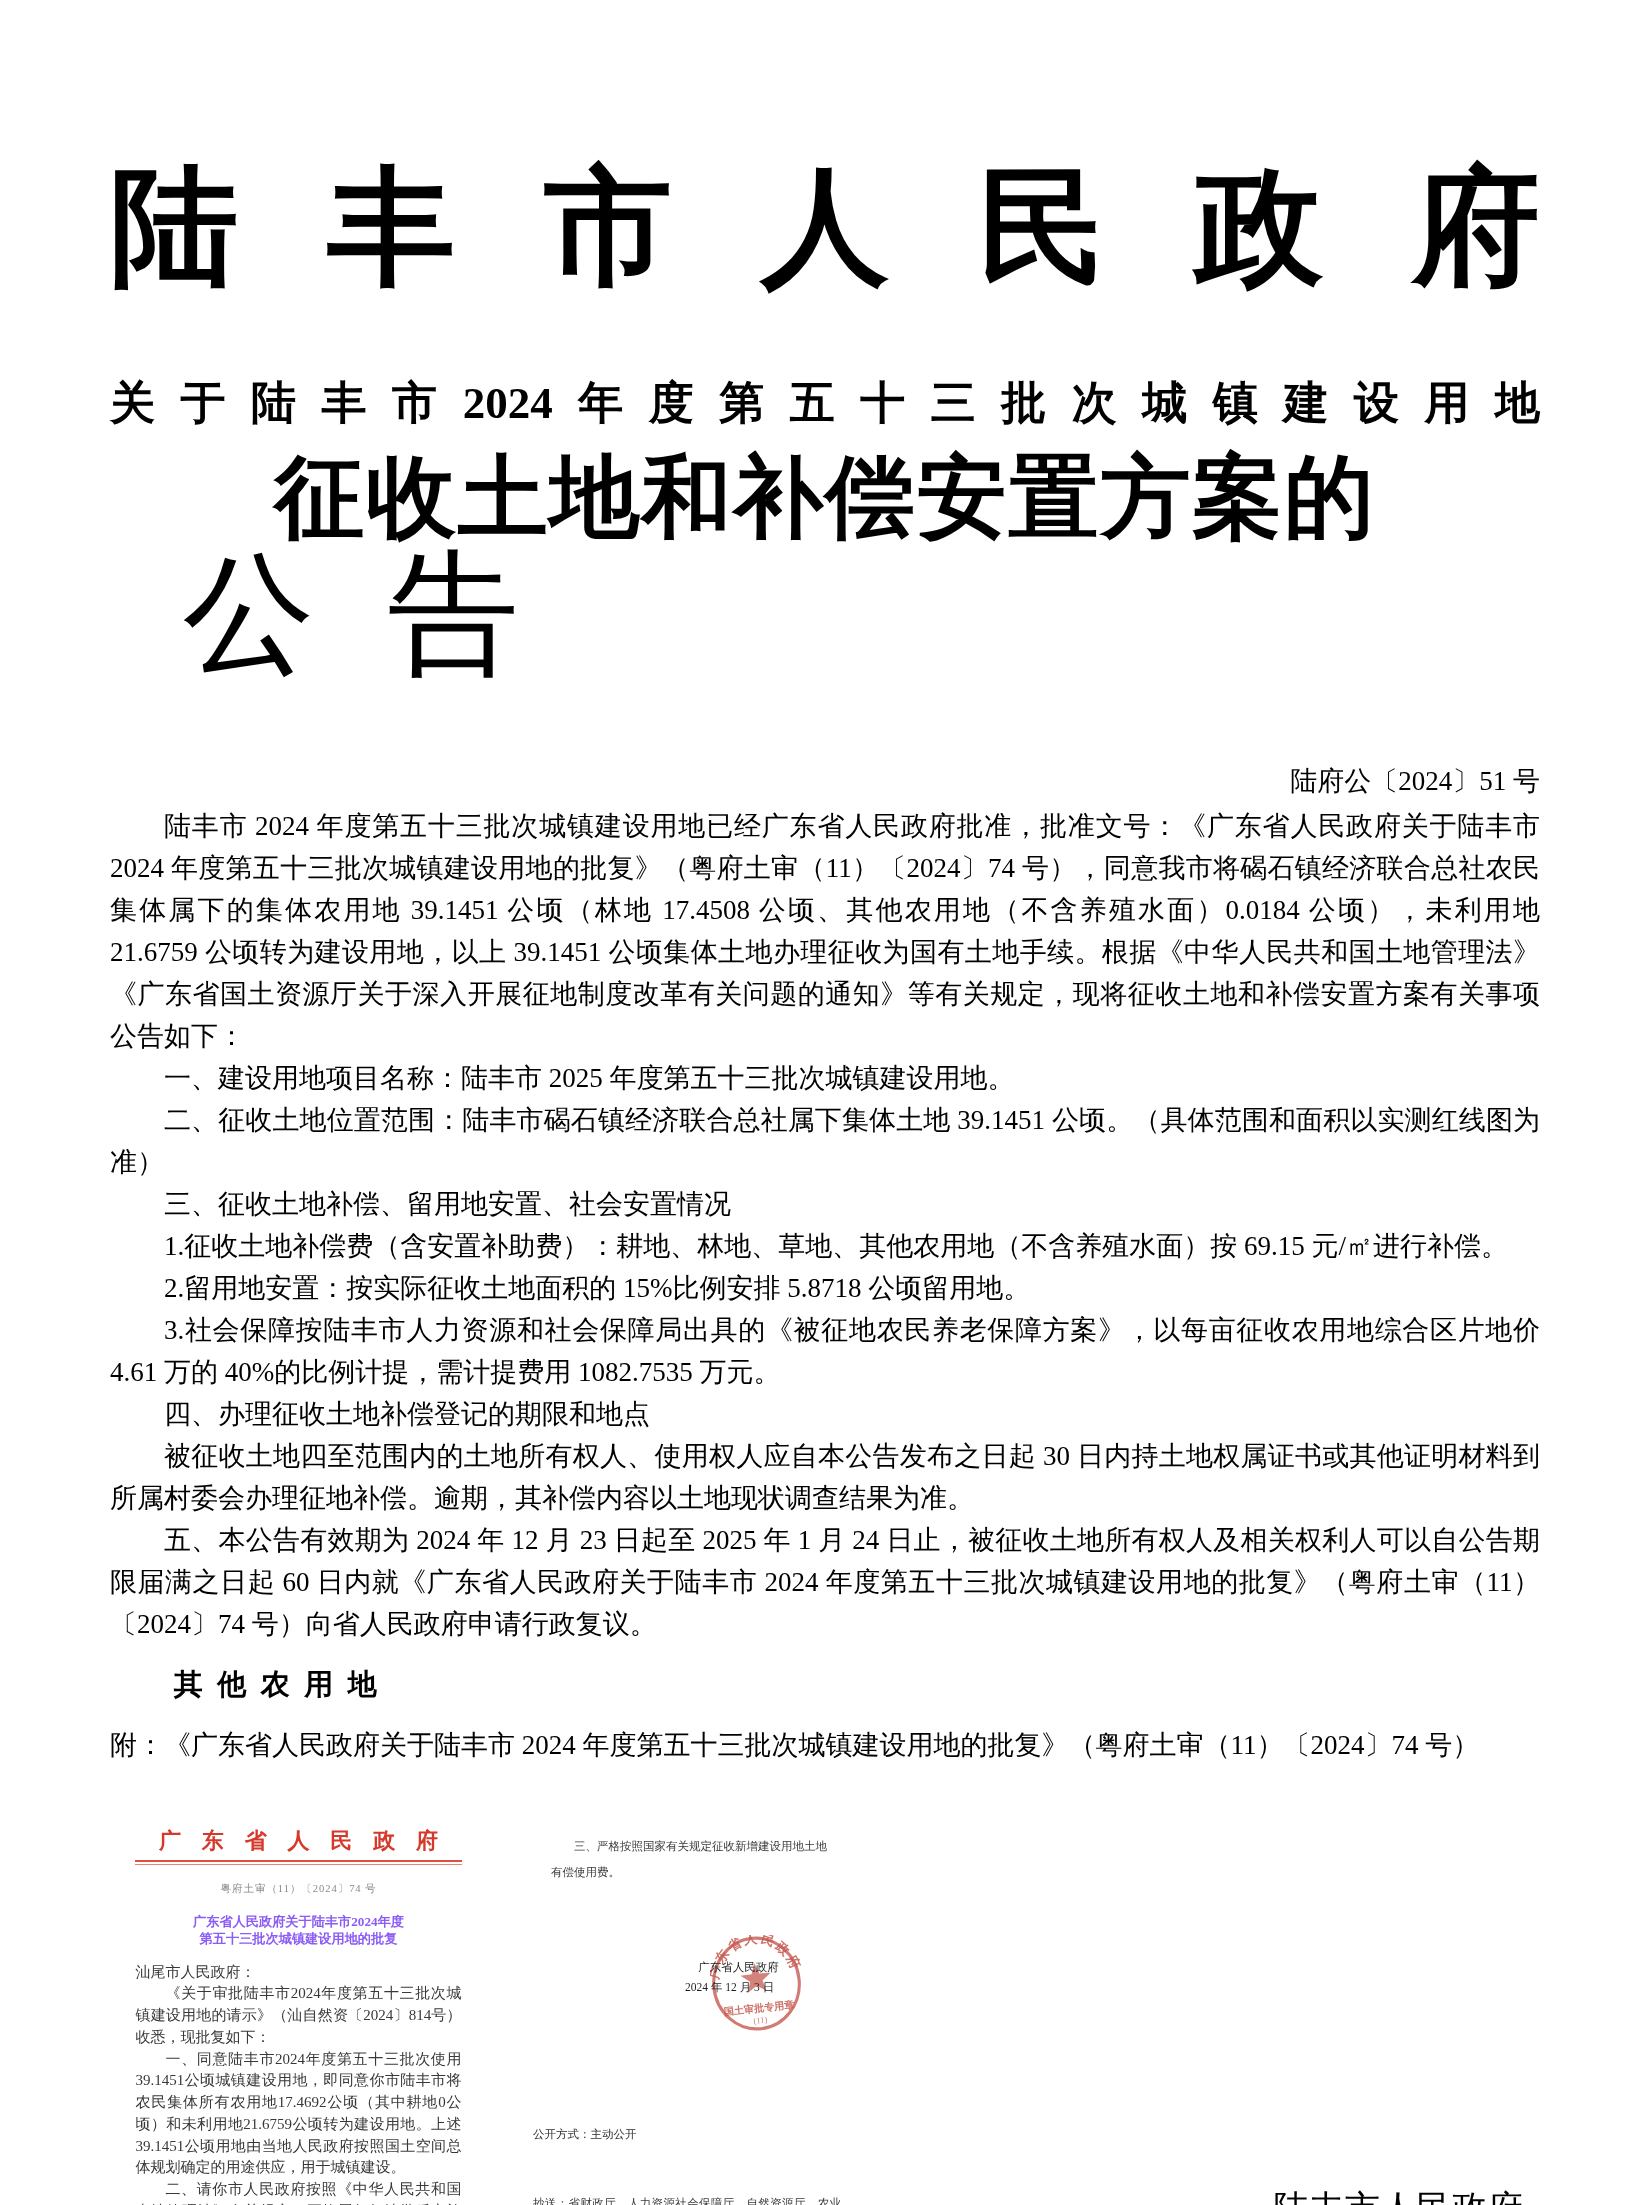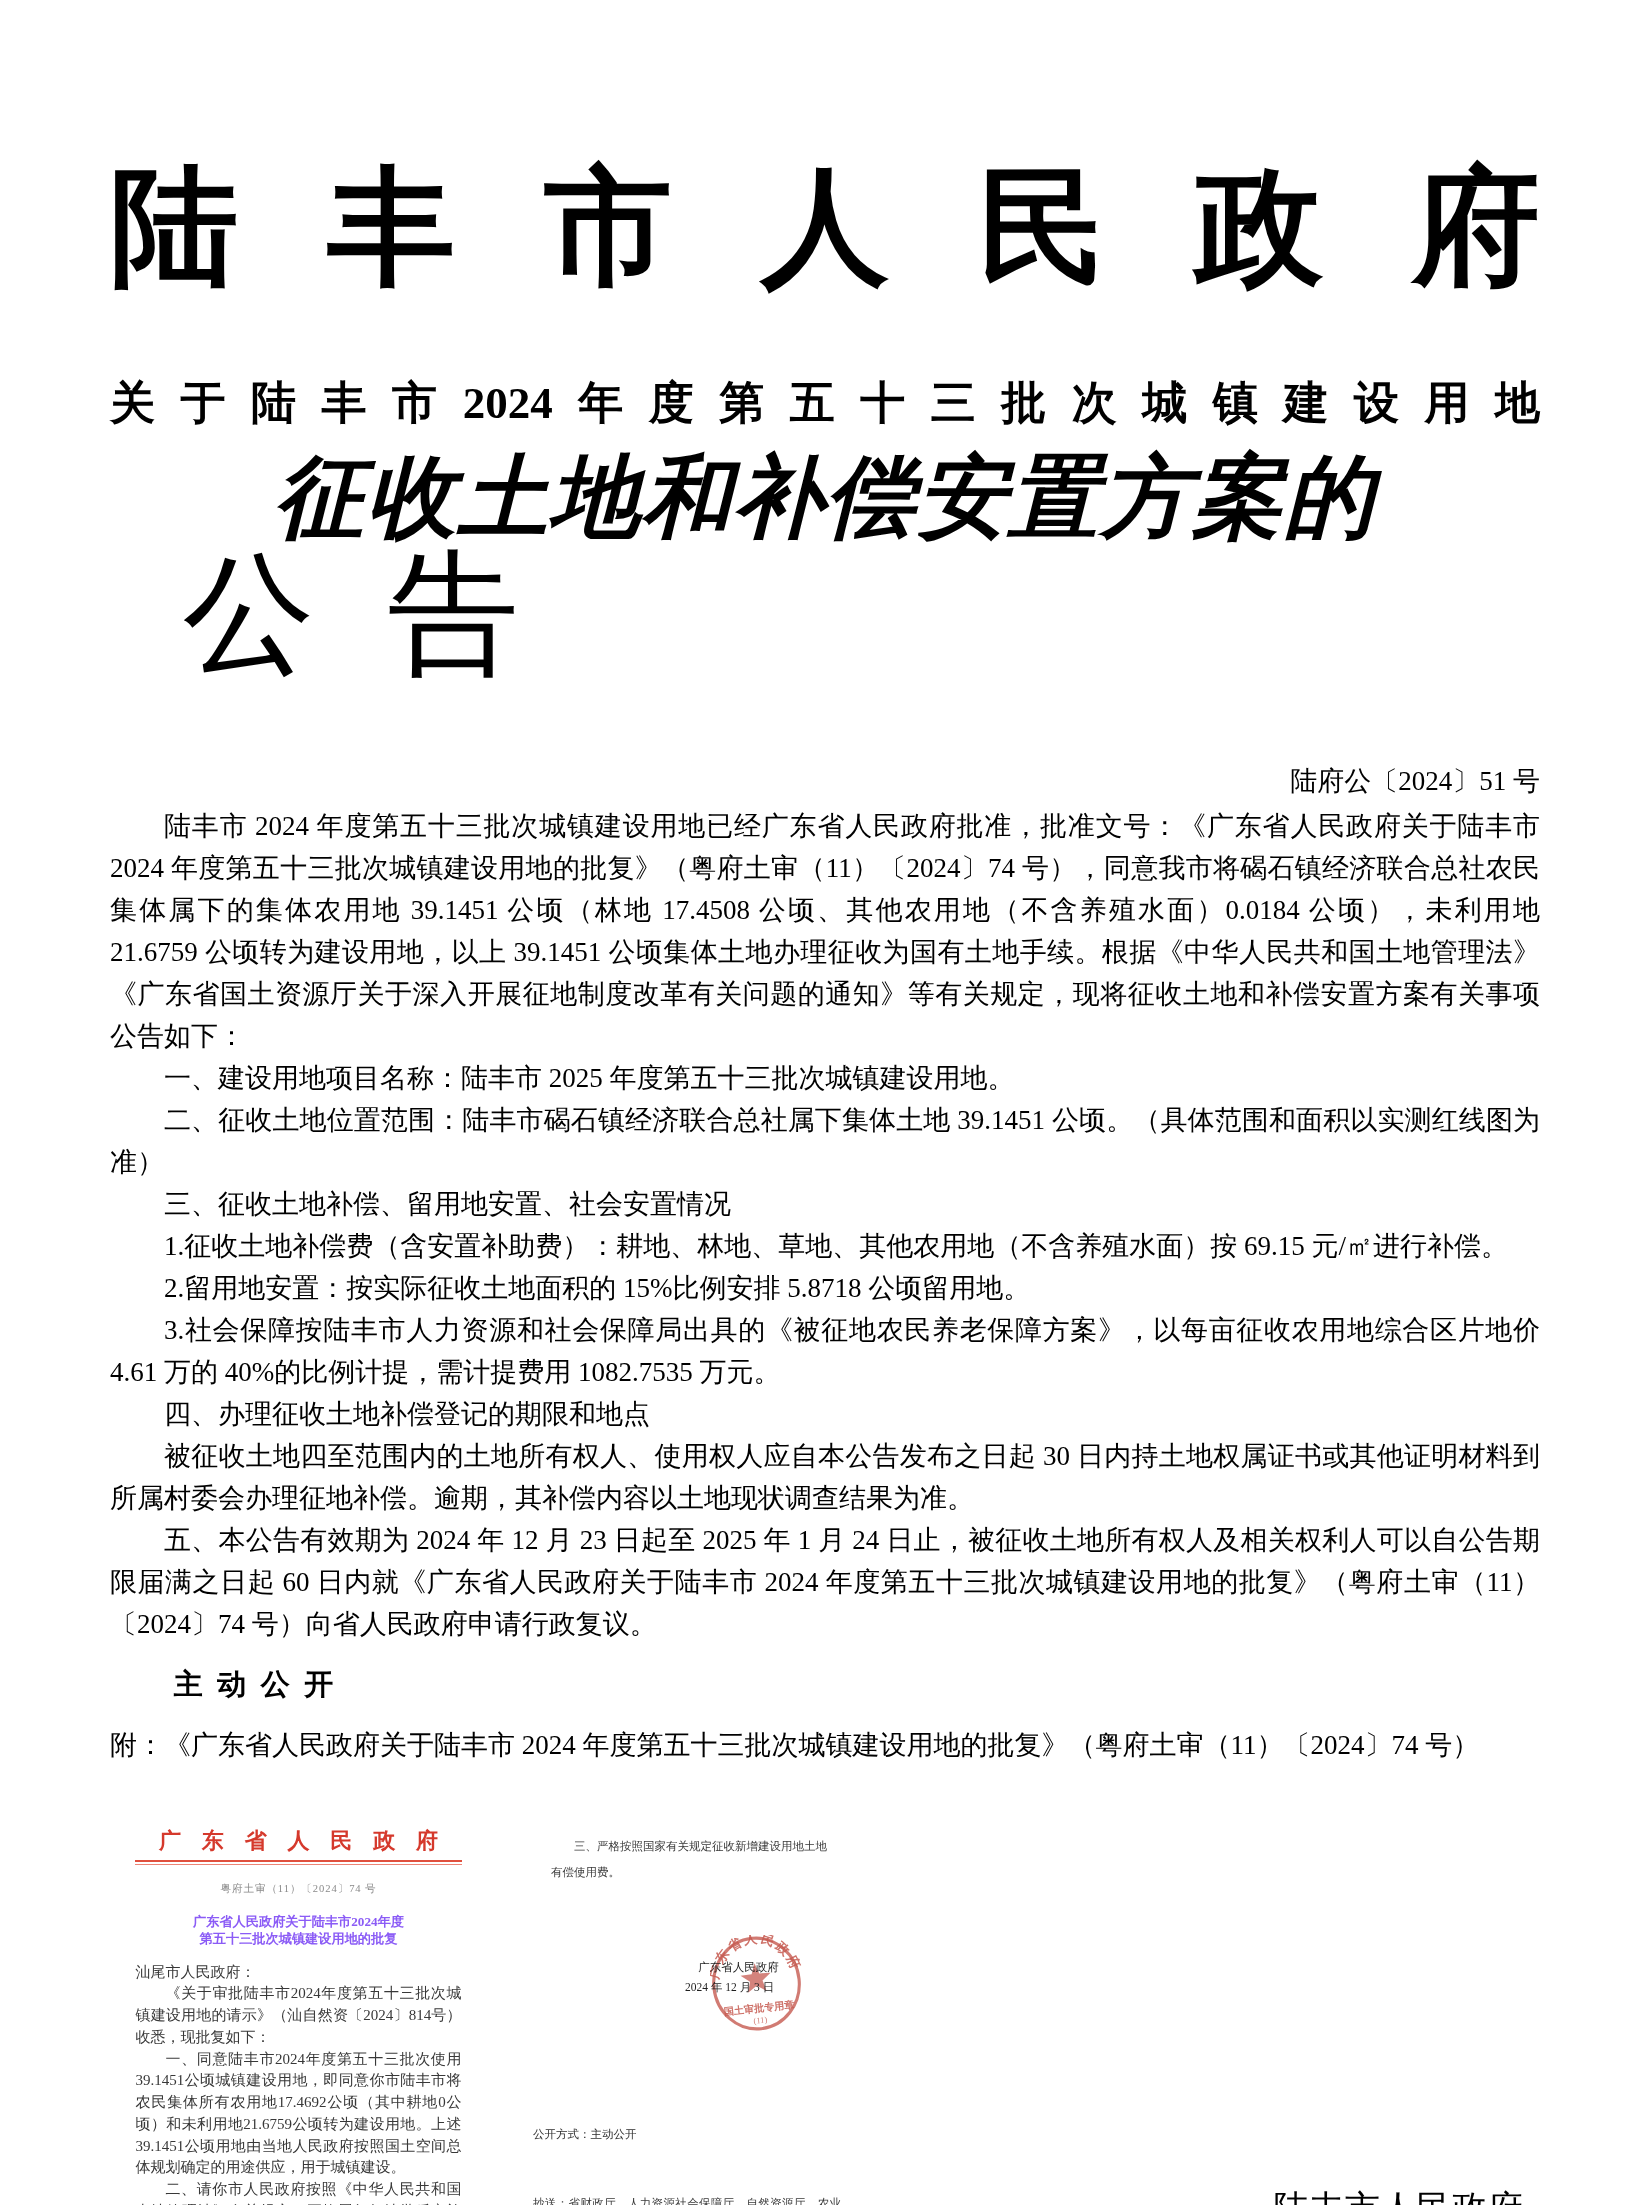--- a/index.html
+++ b/index.html
@@ -15,21 +15,21 @@
   .t-issuer{
     padding-top:75px;font-size:128px;font-weight:900;line-height:1.05;
     text-align:justify;text-align-last:justify;white-space:nowrap;
   }
   .t-sub1{
     margin-top:42px;font-size:45px;font-weight:700;line-height:1.0;
     text-align:justify;text-align-last:justify;white-space:nowrap;
   }
   .t-sub2{
     margin-top:25.6px;font-size:90px;font-weight:900;line-height:1.05;
-    text-align:center;letter-spacing:0.02em;font-style:italic;
+    text-align:center;letter-spacing:0.02em;
   }
   .t-type{
     font-size:132px;font-weight:400;line-height:1.05;
     text-align:left;letter-spacing:0.55em;padding-left:0.55em;
   }
   .docnum{
     margin-top:82px;font-size:27px;text-align:right;line-height:1.1;
   }
 
   
@@ -127,21 +127,21 @@
       <p>2.留用地安置：按实际征收土地面积的 15%比例安排 5.8718 公顷留用地。</p>
 
       <p>3.社会保障按陆丰市人力资源和社会保障局出具的《被征地农民养老保障方案》，以每亩征收农用地综合区片地价 4.61 万的 40%的比例计提，需计提费用 1082.7535 万元。</p>
 
       <p>四、办理征收土地补偿登记的期限和地点</p>
 
       <p>被征收土地四至范围内的土地所有权人、使用权人应自本公告发布之日起 30 日内持土地权属证书或其他证明材料到所属村委会办理征地补偿。逾期，其补偿内容以土地现状调查结果为准。</p>
 
       <p>五、本公告有效期为 2024 年 12 月 23 日起至 2025 年 1 月 24 日止，被征收土地所有权人及相关权利人可以自公告期限届满之日起 60 日内就《广东省人民政府关于陆丰市 2024 年度第五十三批次城镇建设用地的批复》（粤府土审（11）〔2024〕74 号）向省人民政府申请行政复议。</p>
 
-      <p class="closing">主动公开</p>
+      <p class="closing">其他农用地</p>
 
       <p class="attach-note">附：《广东省人民政府关于陆丰市 2024 年度第五十三批次城镇建设用地的批复》（粤府土审（11）〔2024〕74 号）</p>
     </main>
 
   <section class="bottom">
 
     <div class="scanpage page-left">
       <div class="agency">广东省人民政府</div>
       <div class="redline"></div>
       <div class="docnum2">粤府土审（11）〔2024〕74 号</div>

